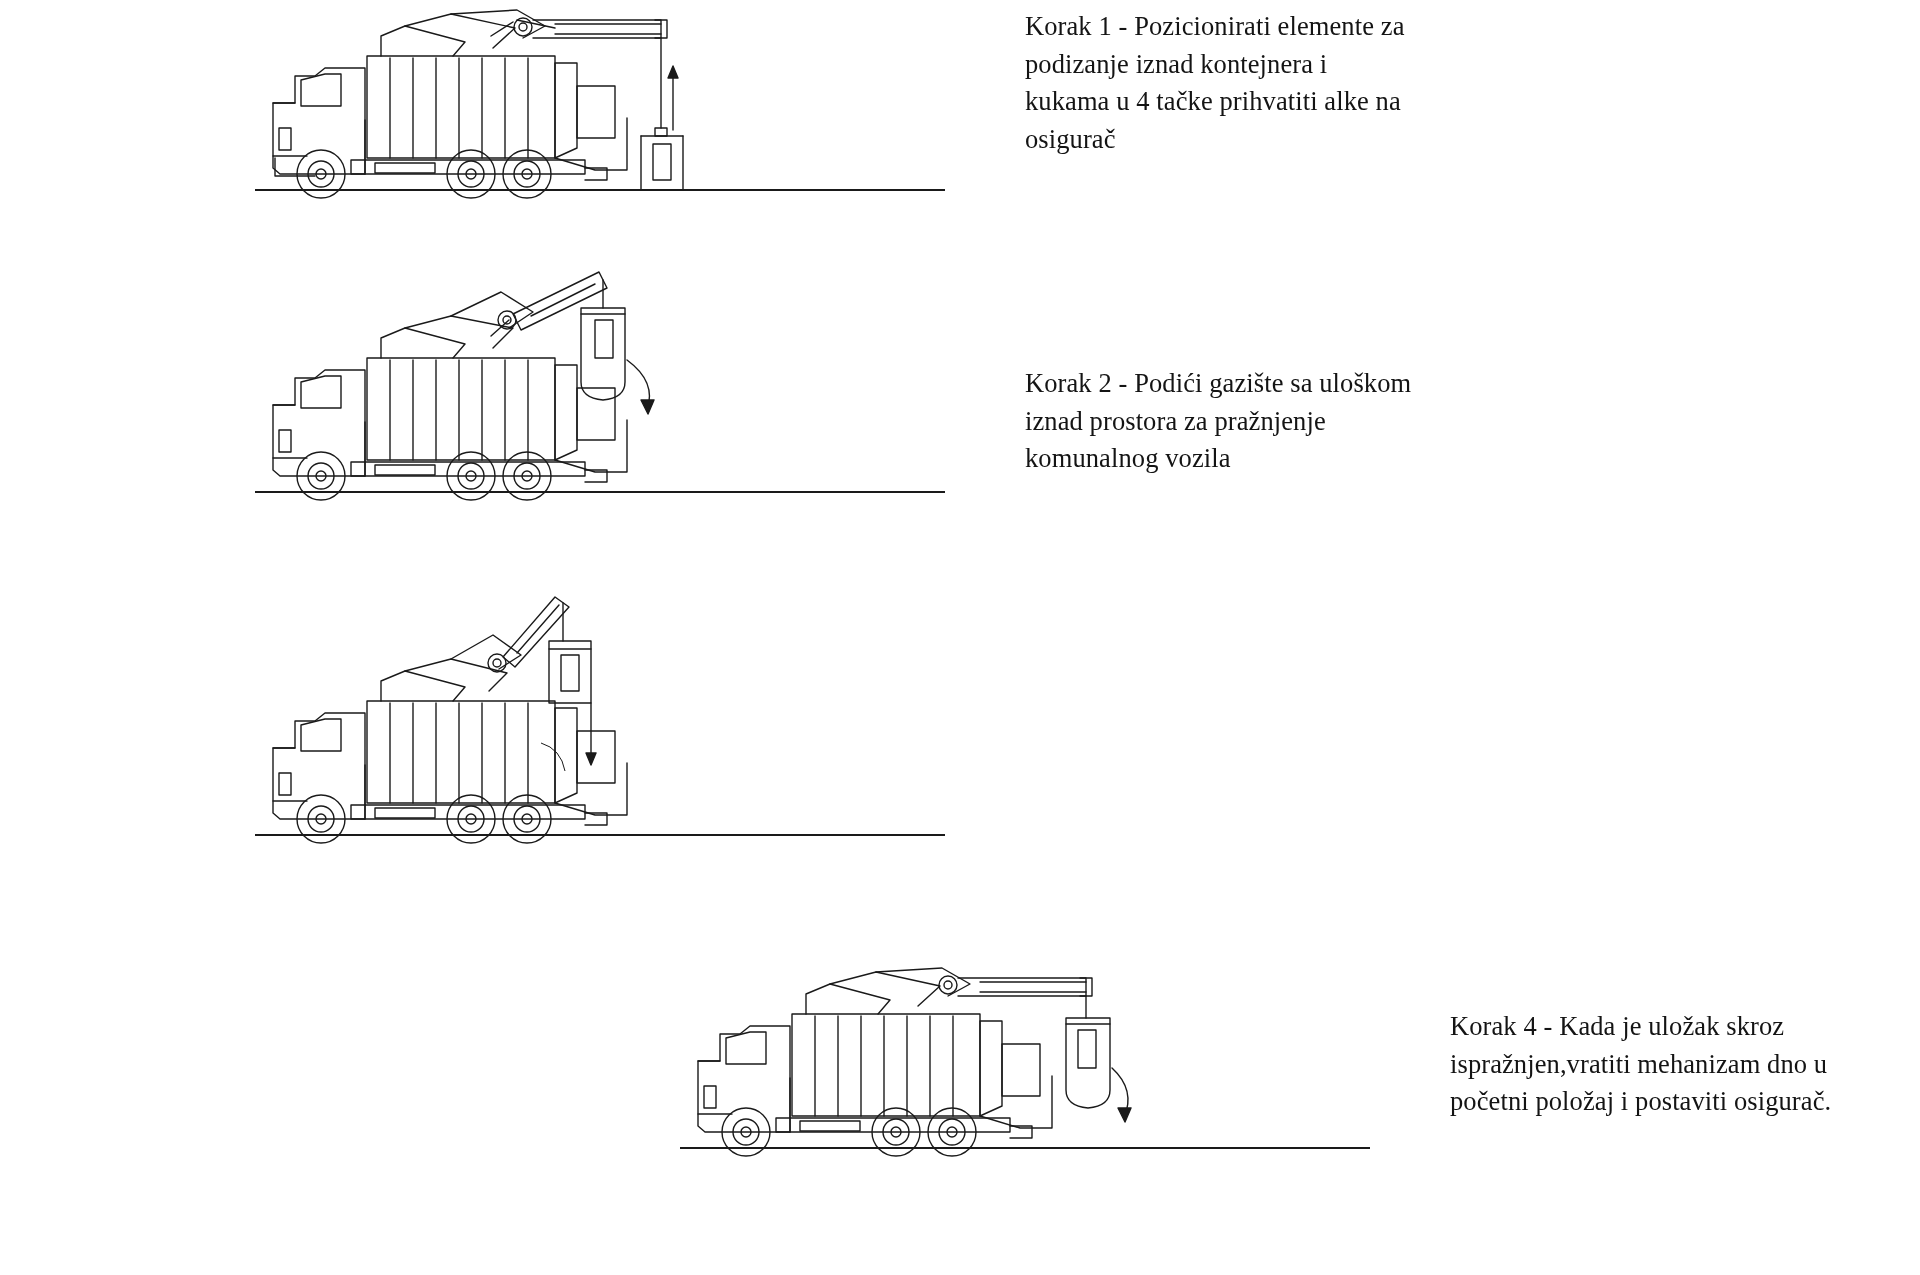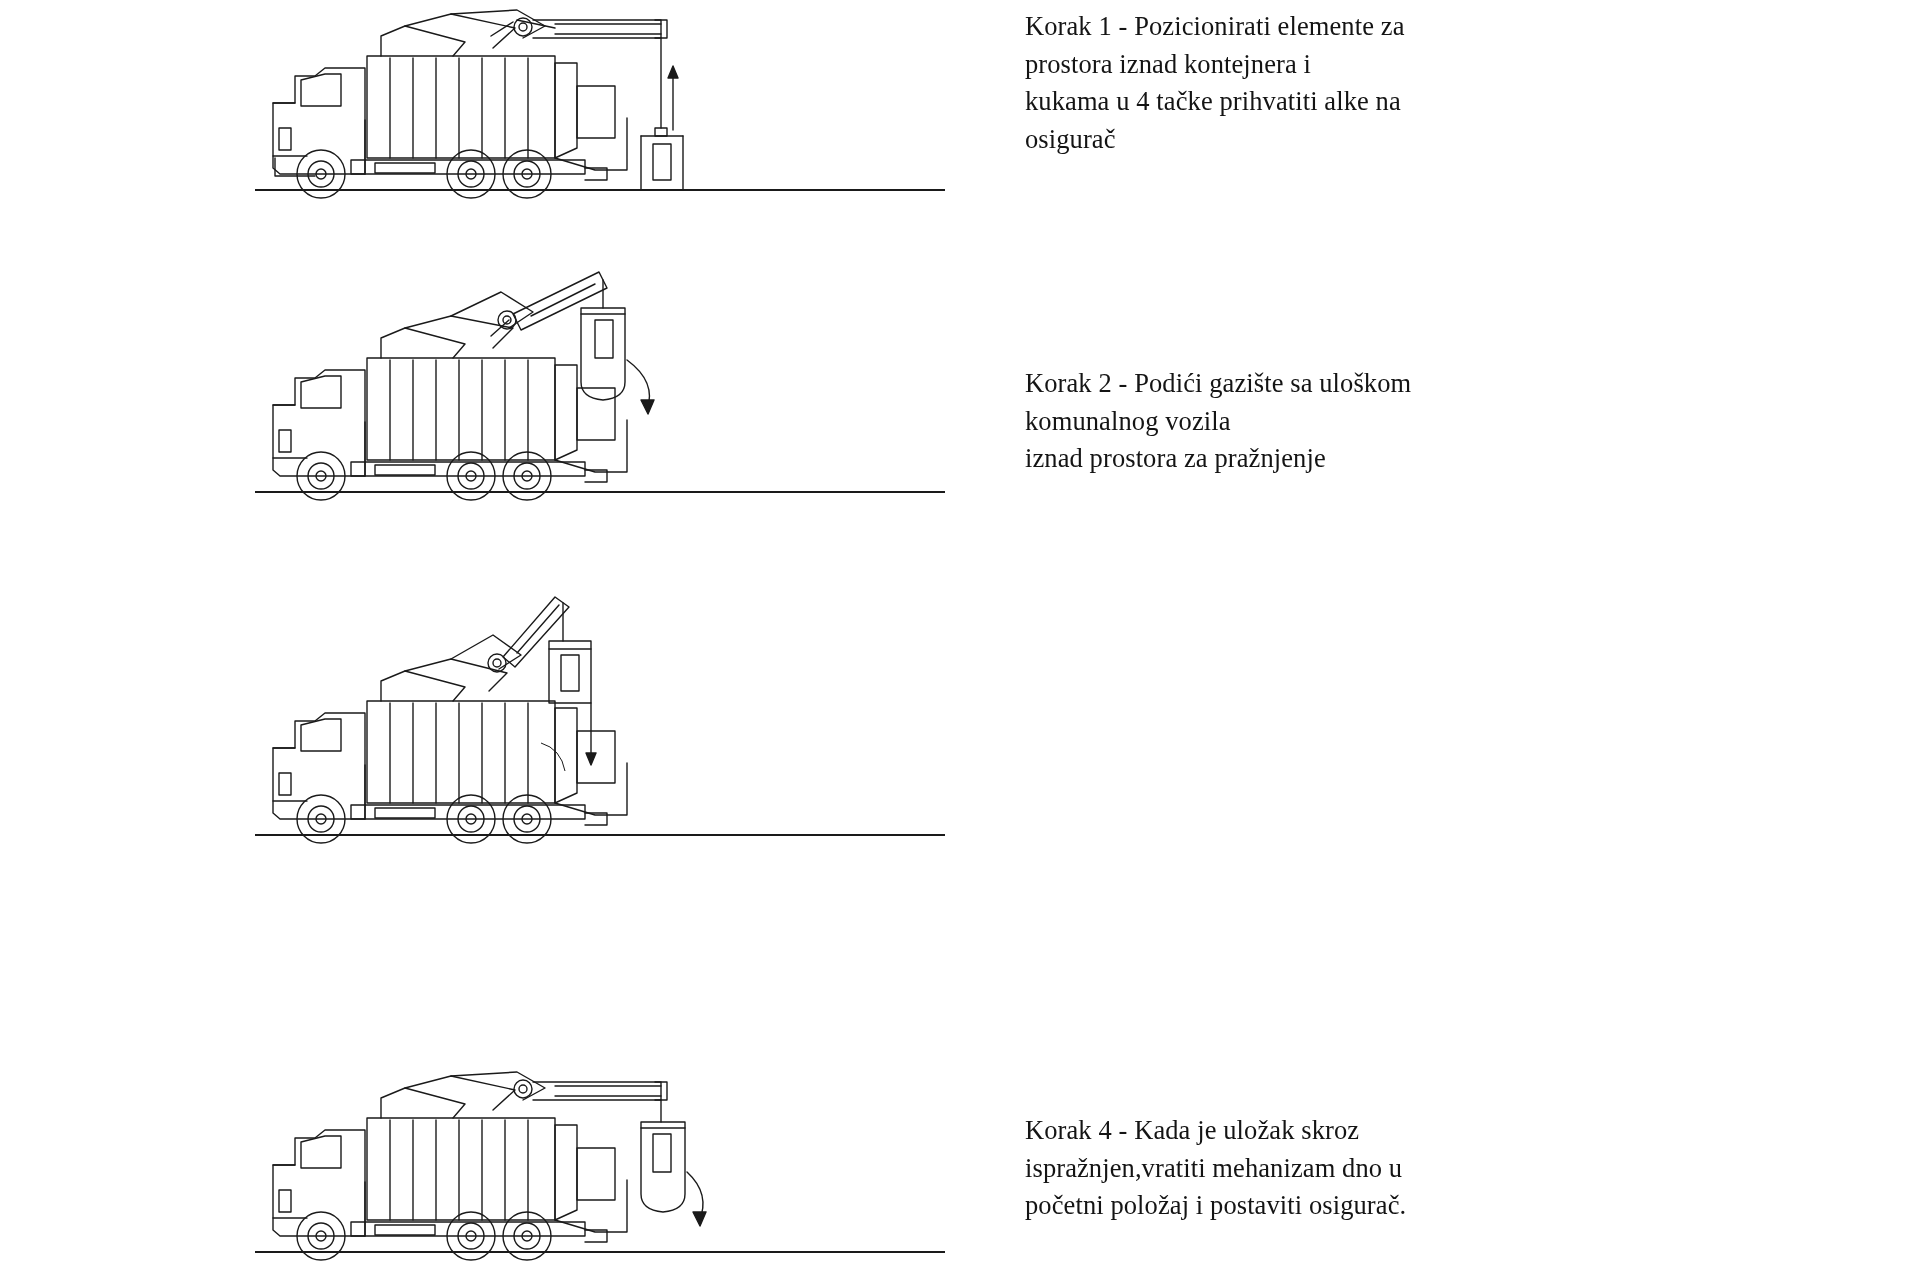--- a/index.html
+++ b/index.html
@@ -125,21 +125,21 @@
         <path class="ln" d="M386 128 L386 182 L428 182 L428 128"></path>
         <path class="ln" d="M386 128 L428 128"></path>
         <path class="ln" d="M398 136 L398 172 L416 172 L416 136 Z"></path>
 
         <path class="ln" d="M418 122 L418 60"></path>
         <path class="ln" d="M413 70 L418 58 L423 70 Z" style="fill:#1a1a1a;"></path>
       </svg>
     </div>
     <div class="caption">
       <span class="cap-line">Korak 1 - Pozicionirati elemente za</span>
-      <span class="cap-line">prostora iznad kontejnera i</span>
+      <span class="cap-line">podizanje iznad kontejnera i</span>
       <span class="cap-line">kukama u 4 tačke prihvatiti alke na</span>
       <span class="cap-line">osigurač</span>
     </div>
   </div>
 
   <div class="step-row" style="top: 270px; font-family: Liberation Serif, serif;">
     <div class="illustration">
       <svg width="700" height="250" viewBox="0 0 700 250">
         <line class="ln-thick" x1="0" y1="222" x2="690" y2="222"></line>
 
@@ -193,22 +193,22 @@
         <path class="ln" d="M326 38 L326 112 Q326 128 348 130 Q370 128 370 112 L370 38 Z"></path>
         <path class="ln" d="M326 44 L370 44"></path>
         <path class="ln" d="M340 50 L340 88 L358 88 L358 50 Z"></path>
 
         <path class="ln" d="M372 90 Q402 112 392 140"></path>
         <path class="ln" d="M386 130 L393 144 L399 130 Z" style="fill:#1a1a1a;"></path>
       </svg>
     </div>
     <div class="caption" style="margin-top:95px;">
       <span class="cap-line">Korak 2 - Podići gazište sa uloškom</span>
+      <span class="cap-line">iznad prostora za pražnjenje</span>
       <span class="cap-line">komunalnog vozila</span>
-      <span class="cap-line">iznad prostora za pražnjenje</span>
     </div>
   </div>
 
   <div class="step-row" style="top: 595px;">
     <div class="illustration">
       <svg width="700" height="260" viewBox="0 0 700 260">
         <line class="ln-thick" x1="0" y1="240" x2="690" y2="240"></line>
 
         <path class="ln" d="M18 153 L18 218 L25 224 L110 224 L110 118 L70 118 L60 126 L40 126 L40 153 Z"></path>
         <path class="ln" d="M40 153 L18 153"></path>
@@ -260,21 +260,21 @@
         <path class="ln" d="M294 46 L294 108 L336 108 L336 46 Z"></path>
         <path class="ln" d="M294 54 L336 54"></path>
         <path class="ln" d="M306 60 L306 96 L324 96 L324 60 Z"></path>
 
         <line class="ln" x1="336" y1="108" x2="336" y2="168"></line>
         <path class="ln" d="M331 158 L336 170 L341 158 Z" style="fill:#1a1a1a;"></path>
       </svg>
     </div>
   </div>
 
-  <div class="step-row" style="top: 1060px;">
+  <div class="step-row" style="top: 956px; justify-content: flex-end;">
     <div class="illustration">
       <svg width="700" height="210" viewBox="0 0 700 210">
         <line class="ln-thick" x1="0" y1="192" x2="690" y2="192"></line>
 
         <path class="ln" d="M18 105 L18 170 L25 176 L110 176 L110 70 L70 70 L60 78 L40 78 L40 105 Z"></path>
         <path class="ln" d="M40 105 L18 105"></path>
         <path class="ln" d="M46 82 L46 108 L86 108 L86 76 L70 76 Z"></path>
         <path class="ln" d="M24 130 L36 130 L36 152 L24 152 Z"></path>
         <path class="ln" d="M18 158 L52 158"></path>
         <path class="ln" d="M110 122 L110 176"></path>

